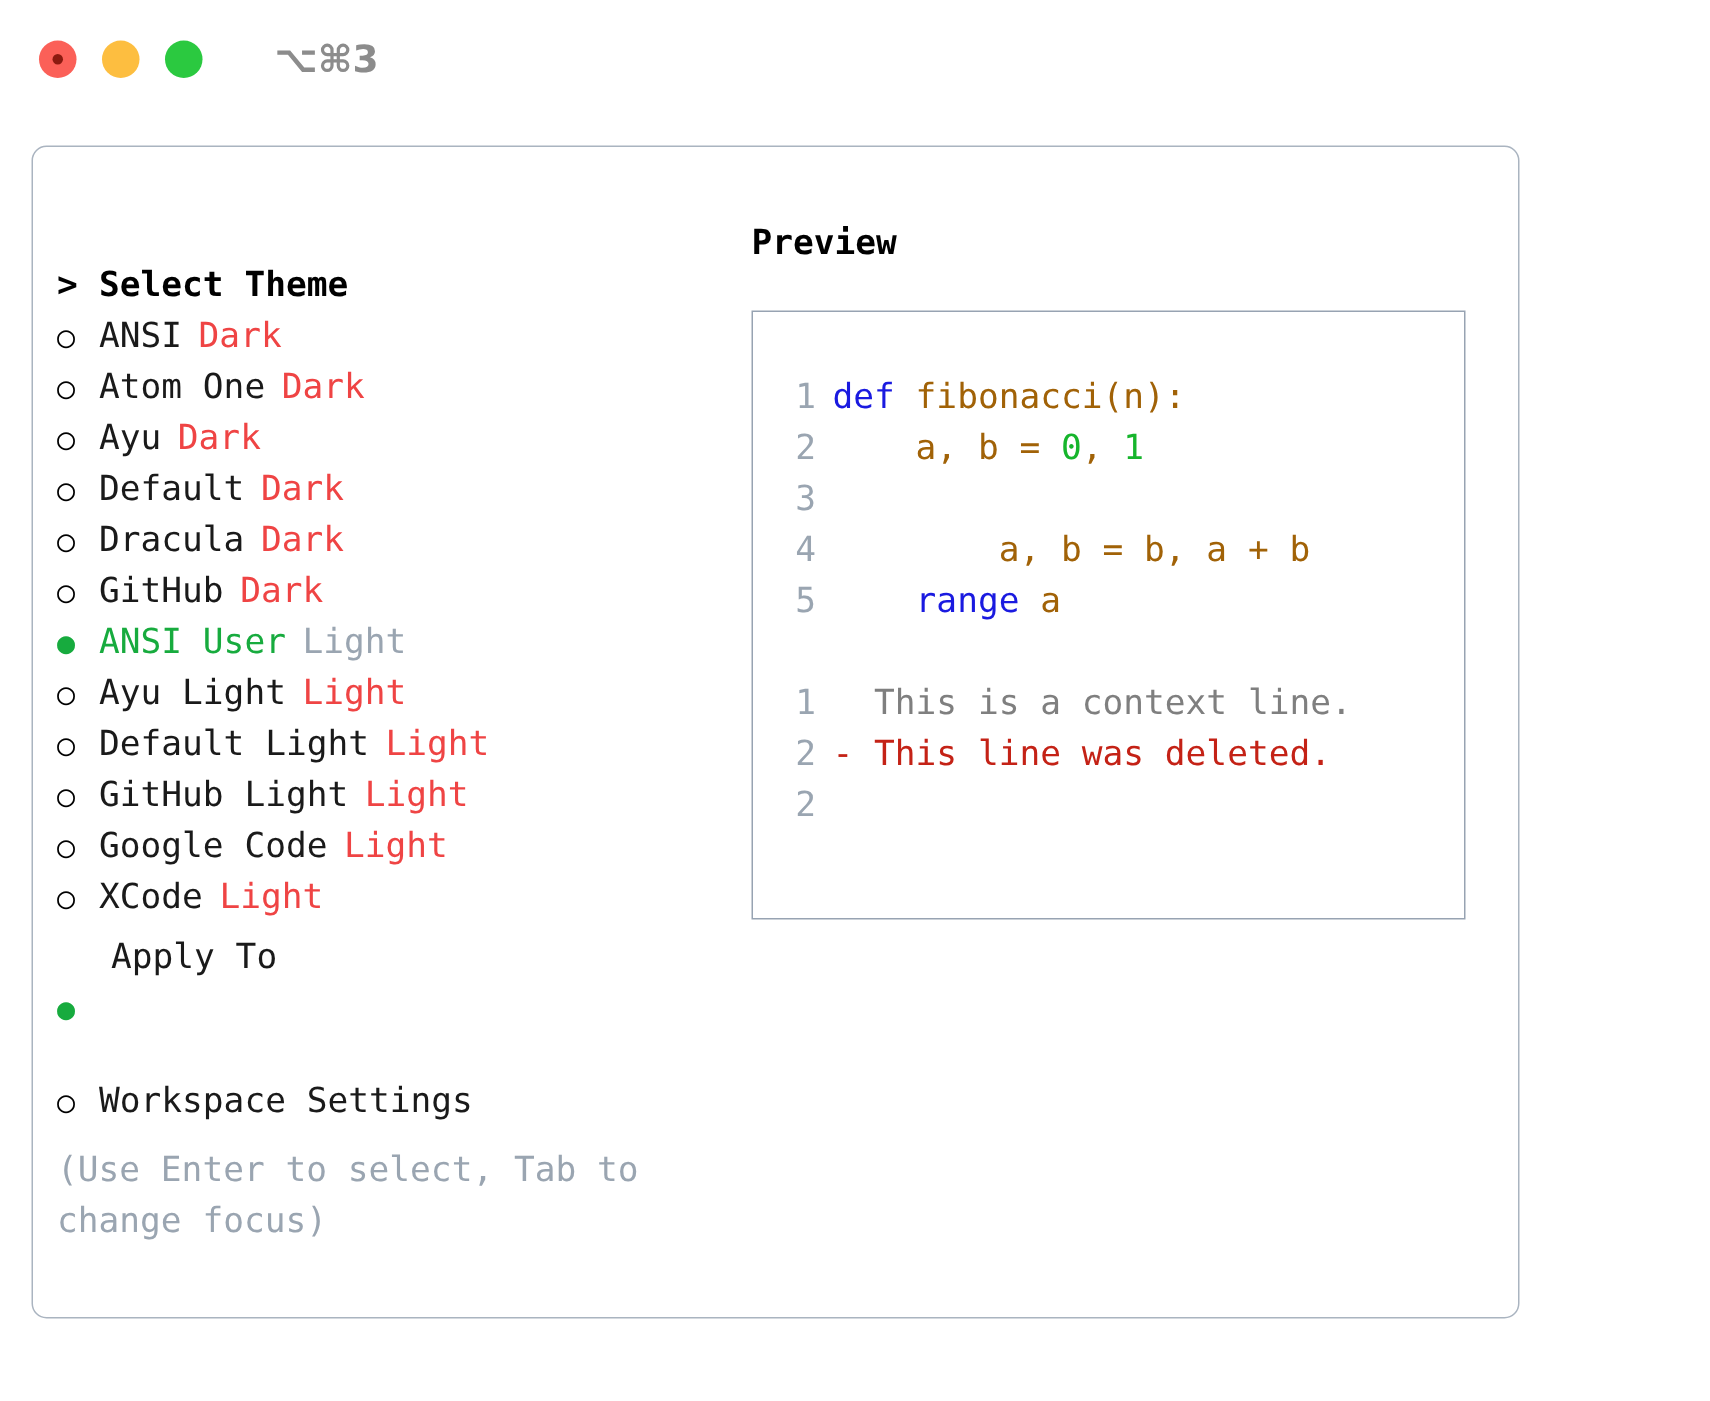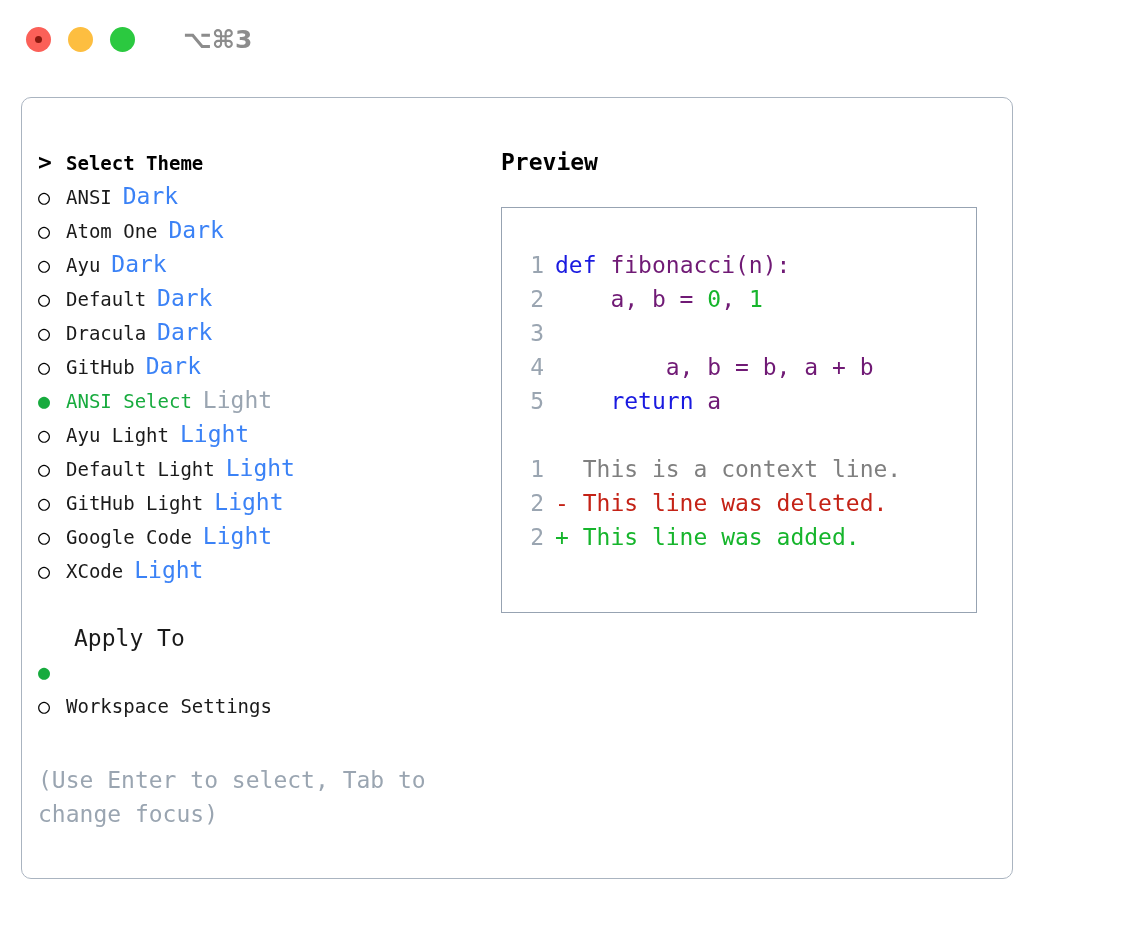--- a/index.html
+++ b/index.html
@@ -107,35 +107,36 @@
     line-height: 34px;
   }
   .marker.prompt {
     color: #000000;
     font-weight: bold;
   }
   .marker.unsel { color: #000000; font-size: 20px; }
   .marker.sel   { color: #17ab3e; font-size: 20px; }
 
   .label {
-    font-size: 19px;
+    font-size: 23px;
     line-height: 34px;
     color: #1a1a1a;
+    margin-top: 28px;
   }
   .label.header {
     font-weight: bold;
     color: #000000;
   }
   .label.selected {
     color: #17ab3e;
   }
   .suffix {
     font-size: 23px;
     line-height: 34px;
-    color: #3b82f6;
+    color: #ef4444;
     margin-left: 11px;
   }
   .suffix.selected { color: #9aa5b1; }
 
   .spacer-row { height: 34px; }
 
   .section-title {
     font-size: 23px;
     line-height: 34px;
     color: #1a1a1a;
@@ -194,21 +195,21 @@
     flex: 0 0 30px;
     width: 30px;
     text-align: right;
     color: #9aa5b1;
     margin-right: 11px;
   }
   .ctext { white-space: pre; }
   .tok-kw  { color: #1a1ae0; }
   .tok-fn  { color: #18c8c8; }
   .tok-num { color: #16b52c; }
-  .tok-pl  { color: #701a75; }
+  .tok-pl  { color: #a16207; }
   .diff-ctx { color: #7f7f7f; }
   .diff-del { color: #c42216; }
   .diff-add { color: #16b52c; }
   .blank-line { height: 34px; }
 </style>
 </head>
 <body>
 
 <div id="window">
 
@@ -231,21 +232,21 @@
           <span class="label header">Select Theme</span>
         </div>
 
         <div id="theme-list">
             <div class="row"><span class="marker unsel">○</span><span class="label">ANSI</span><span class="suffix">Dark</span></div>
             <div class="row"><span class="marker unsel">○</span><span class="label">Atom One</span><span class="suffix">Dark</span></div>
             <div class="row"><span class="marker unsel">○</span><span class="label">Ayu</span><span class="suffix">Dark</span></div>
             <div class="row"><span class="marker unsel">○</span><span class="label">Default</span><span class="suffix">Dark</span></div>
             <div class="row"><span class="marker unsel">○</span><span class="label">Dracula</span><span class="suffix">Dark</span></div>
             <div class="row"><span class="marker unsel">○</span><span class="label">GitHub</span><span class="suffix">Dark</span></div>
-            <div class="row"><span class="marker sel">●</span><span class="label selected">ANSI Select</span><span class="suffix selected">Light</span></div>
+            <div class="row"><span class="marker sel">●</span><span class="label selected">ANSI User</span><span class="suffix selected">Light</span></div>
             <div class="row"><span class="marker unsel">○</span><span class="label">Ayu Light</span><span class="suffix">Light</span></div>
             <div class="row"><span class="marker unsel">○</span><span class="label">Default Light</span><span class="suffix">Light</span></div>
             <div class="row"><span class="marker unsel">○</span><span class="label">GitHub Light</span><span class="suffix">Light</span></div>
             <div class="row"><span class="marker unsel">○</span><span class="label">Google Code</span><span class="suffix">Light</span></div>
             <div class="row"><span class="marker unsel">○</span><span class="label">XCode</span><span class="suffix">Light</span></div>
           </div>
 
         <div class="spacer-row"></div>
 
         <div class="row">
@@ -262,24 +263,24 @@
 
       <div id="right-pane">
         <div id="preview-title">Preview</div>
 
         <div id="preview-box">
           <div id="code">
               <div class="cline"><span class="gutter">1</span><span class="ctext"><span class="tok-kw">def</span><span class="tok-pl"> fibonacci(n):</span></span></div>
               <div class="cline"><span class="gutter">2</span><span class="ctext"><span class="tok-pl">    a, b = </span><span class="tok-num">0</span><span class="tok-pl">, </span><span class="tok-num">1</span></span></div>
               <div class="cline"><span class="gutter">3</span></div>
               <div class="cline"><span class="gutter">4</span><span class="ctext"><span class="tok-pl">        a, b = b, a + b</span></span></div>
-              <div class="cline"><span class="gutter">5</span><span class="ctext"><span class="tok-pl">    </span><span class="tok-kw">return</span><span class="tok-pl"> a</span></span></div>
+              <div class="cline"><span class="gutter">5</span><span class="ctext"><span class="tok-pl">    </span><span class="tok-kw">range</span><span class="tok-pl"> a</span></span></div>
               <div class="blank-line"></div>
               <div class="cline"><span class="gutter">1</span><span class="ctext diff-ctx">  This is a context line.</span></div>
               <div class="cline"><span class="gutter">2</span><span class="ctext diff-del">- This line was deleted.</span></div>
-              <div class="cline"><span class="gutter">2</span><span class="ctext diff-add">+ This line was added.</span></div>
+              <div class="cline"><span class="gutter">2</span></div>
             </div>
         </div>
       </div>
 
     </div>
   </div>
 </div>
 
 </body></html>

